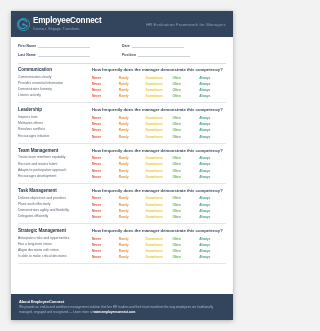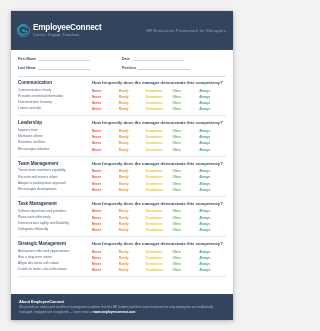--- a/index.html
+++ b/index.html
@@ -19,21 +19,21 @@
     top: 11px;
     width: 222px;
     height: 309px;
     background: #ffffff;
     box-shadow: 0 1px 5px rgba(0,0,0,0.25), 0 0 1px rgba(0,0,0,0.18);
     overflow: hidden;
   }
 
   
   .doc-header {
-    height: 39px;
+    height: 26px;
     background: #32455c;
     display: flex;
     align-items: center;
     padding: 0 7px 0 6px;
     box-sizing: border-box;
   }
   .logo-block {
     display: flex;
     align-items: center;
     gap: 3px;

